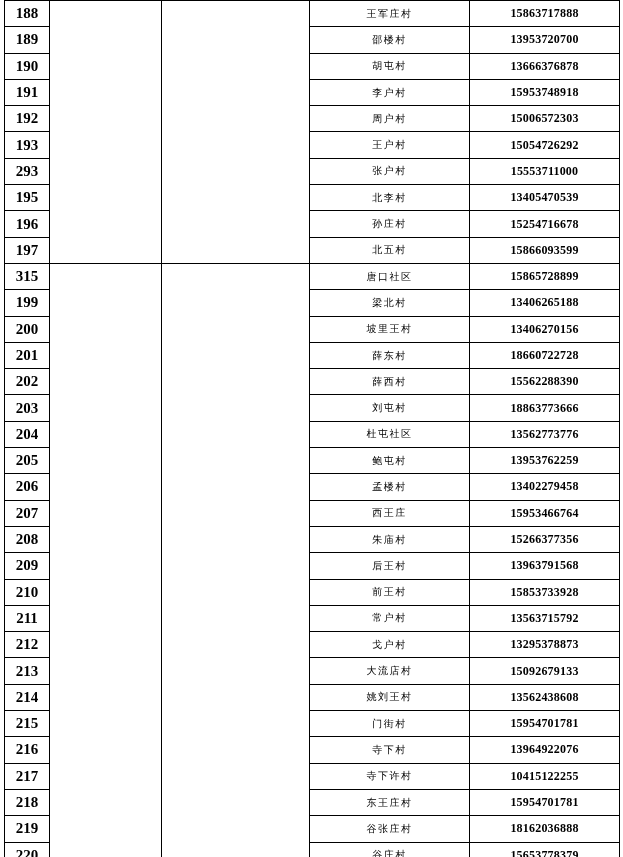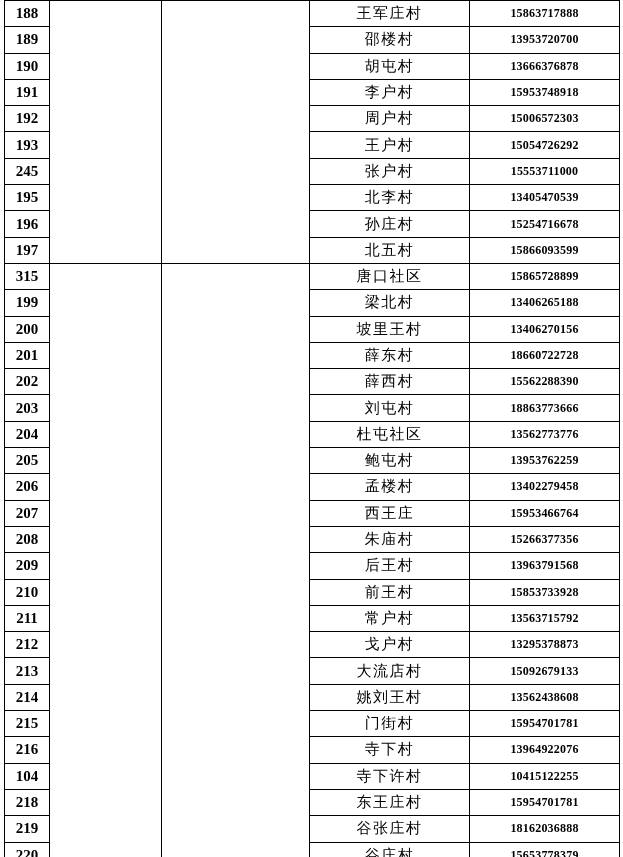--- a/index.html
+++ b/index.html
@@ -45,21 +45,21 @@
     font-family: "Liberation Serif", serif;
     font-weight: bold;
     font-size: 15px;
     letter-spacing: 0px;
   }
   td.blank {
     background: #ffffff;
   }
   td.village {
     font-family: Liberation Serif, serif;
-    font-size: 15px;
+    font-size: 10px;
     letter-spacing: 1.5px;
   }
   td.phone {
     font-family: "Liberation Serif", serif;
     font-weight: bold;
     font-size: 12px;
     letter-spacing: 0.2px;
   }
 </style>
 </head>
@@ -102,21 +102,21 @@
         <td class="idx">192</td>
         <td class="village">周户村</td>
         <td class="phone">15006572303</td>
       </tr>
       <tr>
         <td class="idx">193</td>
         <td class="village">王户村</td>
         <td class="phone">15054726292</td>
       </tr>
       <tr>
-        <td class="idx">245</td>
+        <td class="idx">293</td>
         <td class="village">张户村</td>
         <td class="phone">15553711000</td>
       </tr>
       <tr>
         <td class="idx">195</td>
         <td class="village">北李村</td>
         <td class="phone">13405470539</td>
       </tr>
       <tr>
         <td class="idx">196</td>
@@ -220,21 +220,21 @@
         <td class="idx">215</td>
         <td class="village">门街村</td>
         <td class="phone">15954701781</td>
       </tr>
       <tr>
         <td class="idx">216</td>
         <td class="village">寺下村</td>
         <td class="phone">13964922076</td>
       </tr>
       <tr>
-        <td class="idx">104</td>
+        <td class="idx">217</td>
         <td class="village">寺下许村</td>
         <td class="phone">10415122255</td>
       </tr>
       <tr>
         <td class="idx">218</td>
         <td class="village">东王庄村</td>
         <td class="phone">15954701781</td>
       </tr>
       <tr>
         <td class="idx">219</td>

